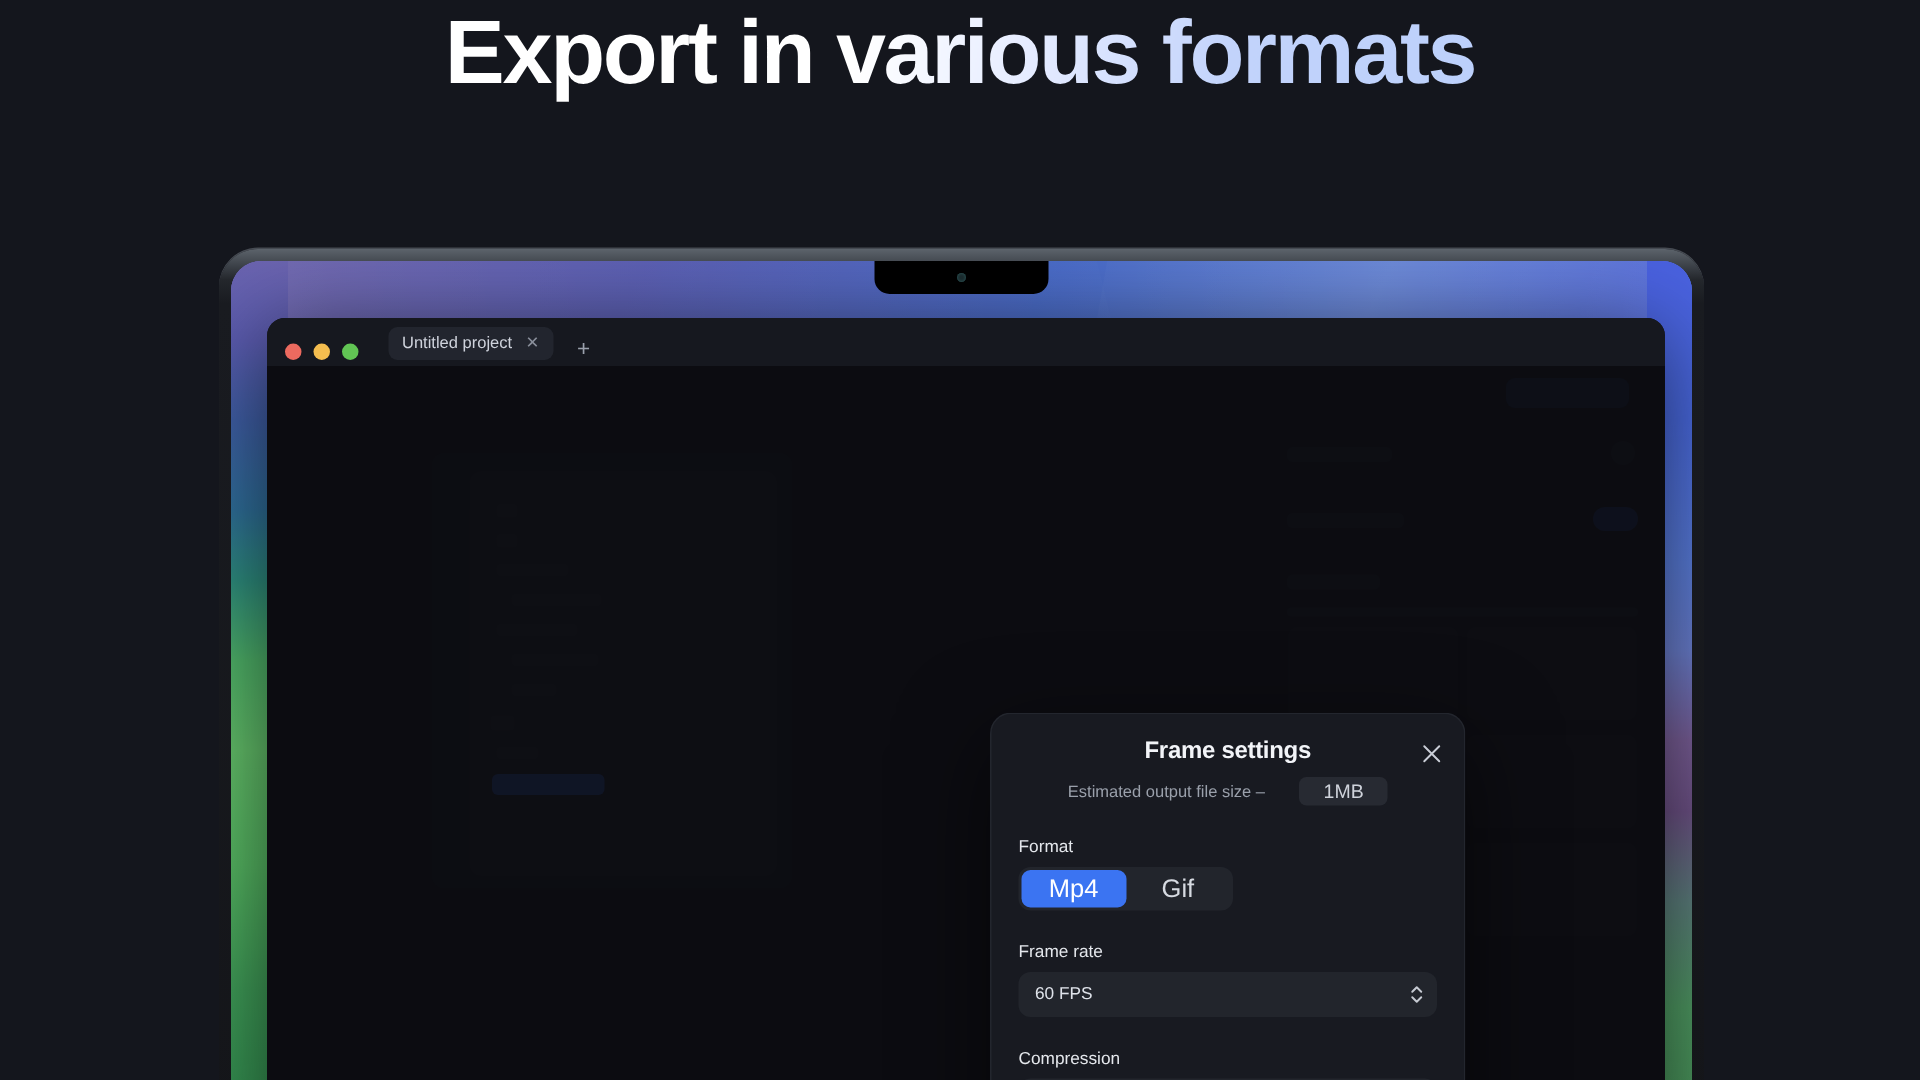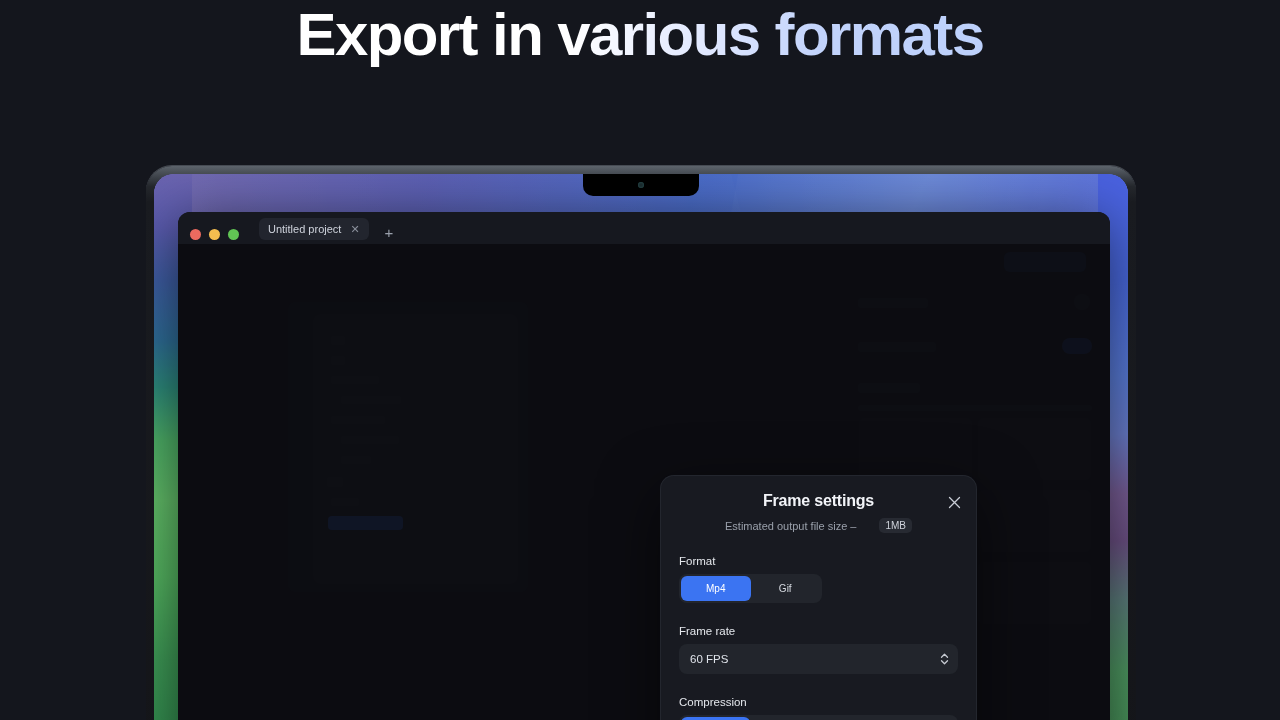--- a/index.html
+++ b/index.html
@@ -163,40 +163,40 @@
   .modal-title{
     text-align:center; font-size:16px; font-weight:bold; color:#f2f4f8;
     letter-spacing:-.2px;
   }
   .modal-sub{
     margin-top:8px; text-align:right; font-size:11px; color:#9aa0ab;
     display:flex; align-items:center; justify-content:center; gap:23px;
   }
   .size-badge{
     background:#272a32; color:#cfd3db; border-radius:5px;
-    padding:2px 6px; font-size:10px;
+    padding:2px 16px; font-size:13px;
   }
   .close{
     position:absolute; right:13px; top:17px;
     width:18px;height:18px; color:#c9cdd6; cursor:pointer;
     display:flex; align-items:center; justify-content:center;
   }
 
   .label{
     font-size:11.5px; color:#e4e7ec; margin:22px 0 7px;
   }
 
   .seg{
     display:flex; background:#22252c; border-radius:8px; padding:2px;
     height:29px; align-items:stretch;
   }
   .seg.fmt{ width:143px; }
   .seg-item{
     flex:1; display:flex; align-items:center; justify-content:center;
-    font-size:10px; color:#d6dae1; border-radius:6px; cursor:pointer;
+    font-size:17px; color:#d6dae1; border-radius:6px; cursor:pointer;
     position:relative;
   }
   .seg-item + .seg-item::before{
     content:""; position:absolute; left:0; top:6px; bottom:6px;
     width:1px; background:rgba(255,255,255,.07);
   }
   .seg-item.active{
     background:#3b74f2; color:#fff; font-weight:500;
   }
   .seg-item.active::before, .seg-item.active + .seg-item::before{ display:none; }

